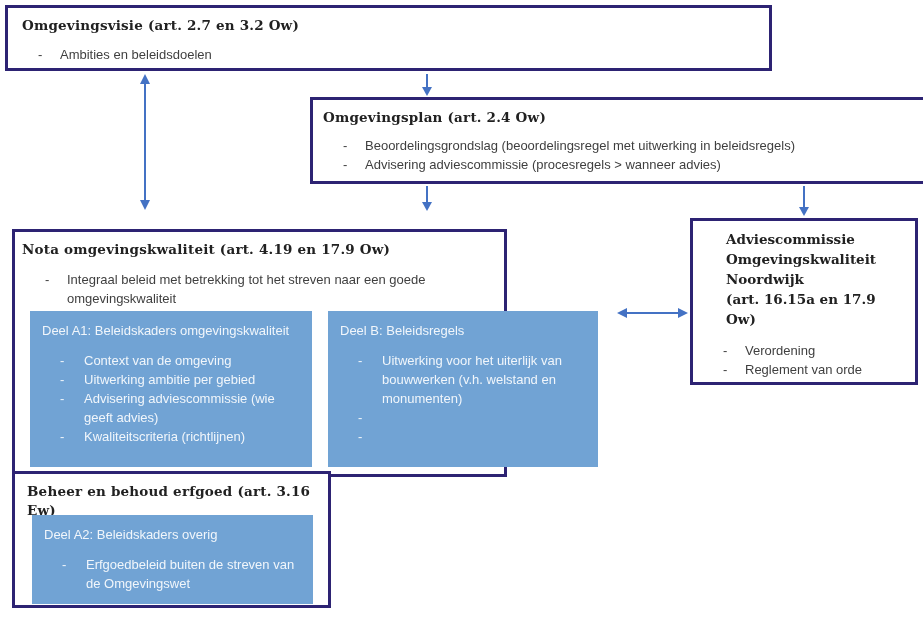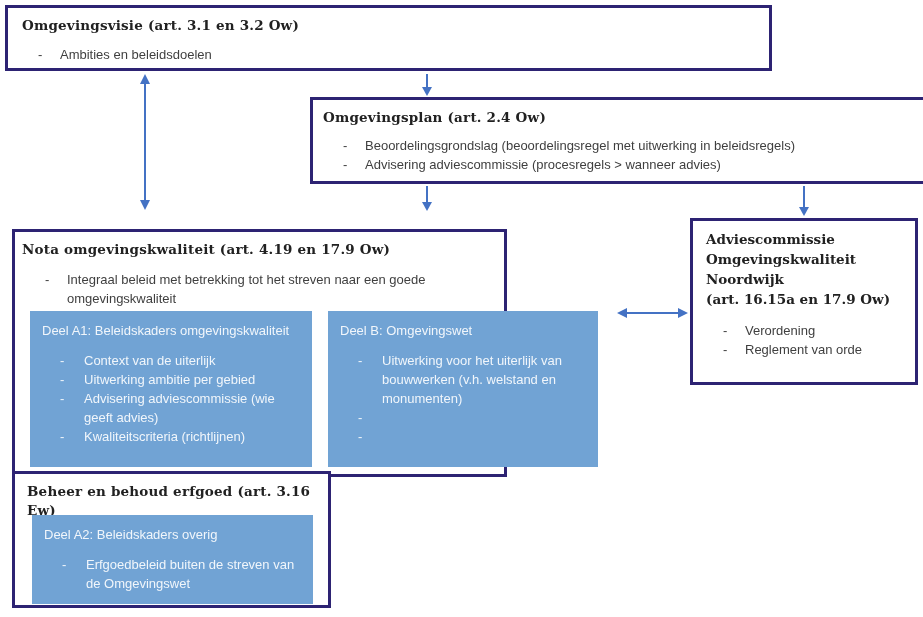--- a/index.html
+++ b/index.html
@@ -61,37 +61,38 @@
   }
   .bbox .bullets{margin-top:11px;}
   .bbox .bullet{color:var(--bluetext);}
   .bbox .bullet .dash{width:24px;margin-left:30px;}
   .tlines div{
     font-family:"DejaVu Serif", serif;
     font-weight:700;
     font-size:13.5px;
     color:var(--title);
     line-height:20px;
+    margin-left:20px;
   }
   .tlines{padding:8px 10px 0 13px;}
   #arrow-layer{
     position:absolute;left:0;top:0;width:923px;height:617px;
     pointer-events:none;
   }
   #arrow-layer *{stroke:var(--arrow);}
   #arrow-layer polygon{fill:var(--arrow);stroke:none;}
   #arrow-layer line{stroke-width:2;}
 </style>
 </head>
 <body>
 
 <div id="canvas">
 
   <div class="obox" style="left:5px;top:5px;width:767px;height:66px;">
-    <div class="title">Omgevingsvisie (art. 3.1 en 3.2 Ow)</div>
+    <div class="title">Omgevingsvisie (art. 2.7 en 3.2 Ow)</div>
     <div class="bullets">
       <div class="bullet">
         <span class="dash">-</span>
         <span class="txt">Ambities en beleidsdoelen</span>
       </div>
     </div>
   </div>
 
   <div class="obox" style="left:310px;top:97px;width:664px;height:87px;">
     <div class="title" style="padding-left:10px;">Omgevingsplan (art. 2.4 Ow)</div>
@@ -114,39 +115,39 @@
         <span class="dash">-</span>
         <span class="txt">Integraal beleid met betrekking tot het streven naar een goede omgevingskwaliteit</span>
       </div>
     </div>
 
     <div class="bbox" style="left:15px;top:72px;width:282px;height:156px;">
       <div class="btitle">Deel A1: Beleidskaders omgevingskwaliteit</div>
       <div class="bullets">
         <div class="bullet">
           <span class="dash">-</span>
-          <span class="txt">Context van de uiterlijk</span>
+          <span class="txt">Context van de omgeving</span>
         </div>
         <div class="bullet">
           <span class="dash">-</span>
           <span class="txt">Uitwerking ambitie per gebied</span>
         </div>
         <div class="bullet">
           <span class="dash">-</span>
           <span class="txt">Advisering adviescommissie (wie geeft advies)</span>
         </div>
         <div class="bullet">
           <span class="dash">-</span>
           <span class="txt">Kwaliteitscriteria (richtlijnen)</span>
         </div>
       </div>
     </div>
 
     <div class="bbox" style="left:313px;top:72px;width:270px;height:156px;">
-      <div class="btitle">Deel B: Omgevingswet</div>
+      <div class="btitle">Deel B: Beleidsregels</div>
       <div class="bullets">
         <div class="bullet">
           <span class="dash">-</span>
           <span class="txt">Uitwerking voor het uiterlijk van bouwwerken (v.h. welstand en monumenten)</span>
         </div>
         <div class="bullet">
           <span class="dash">-</span>
         </div>
         <div class="bullet">
           <span class="dash">-</span>

